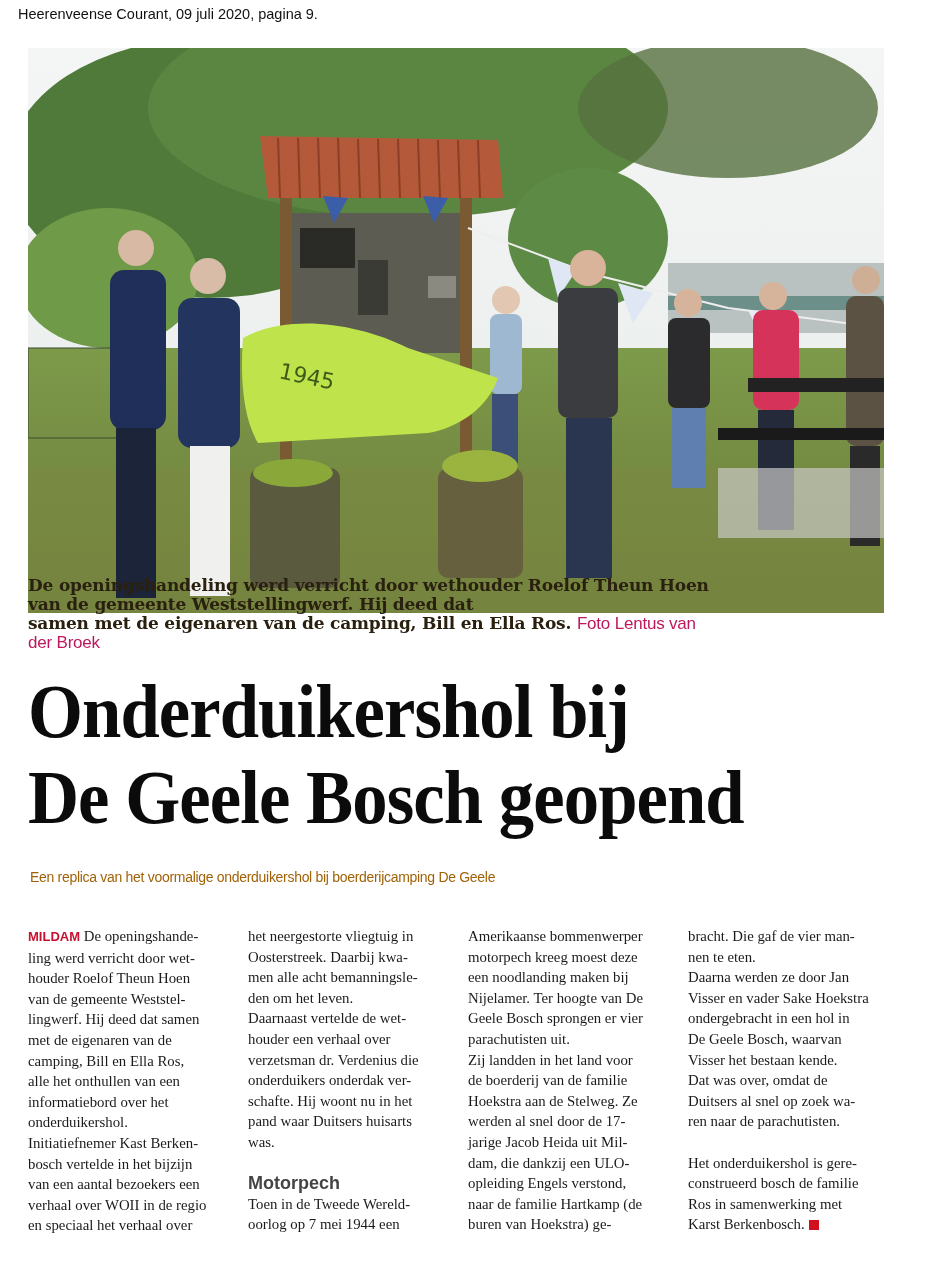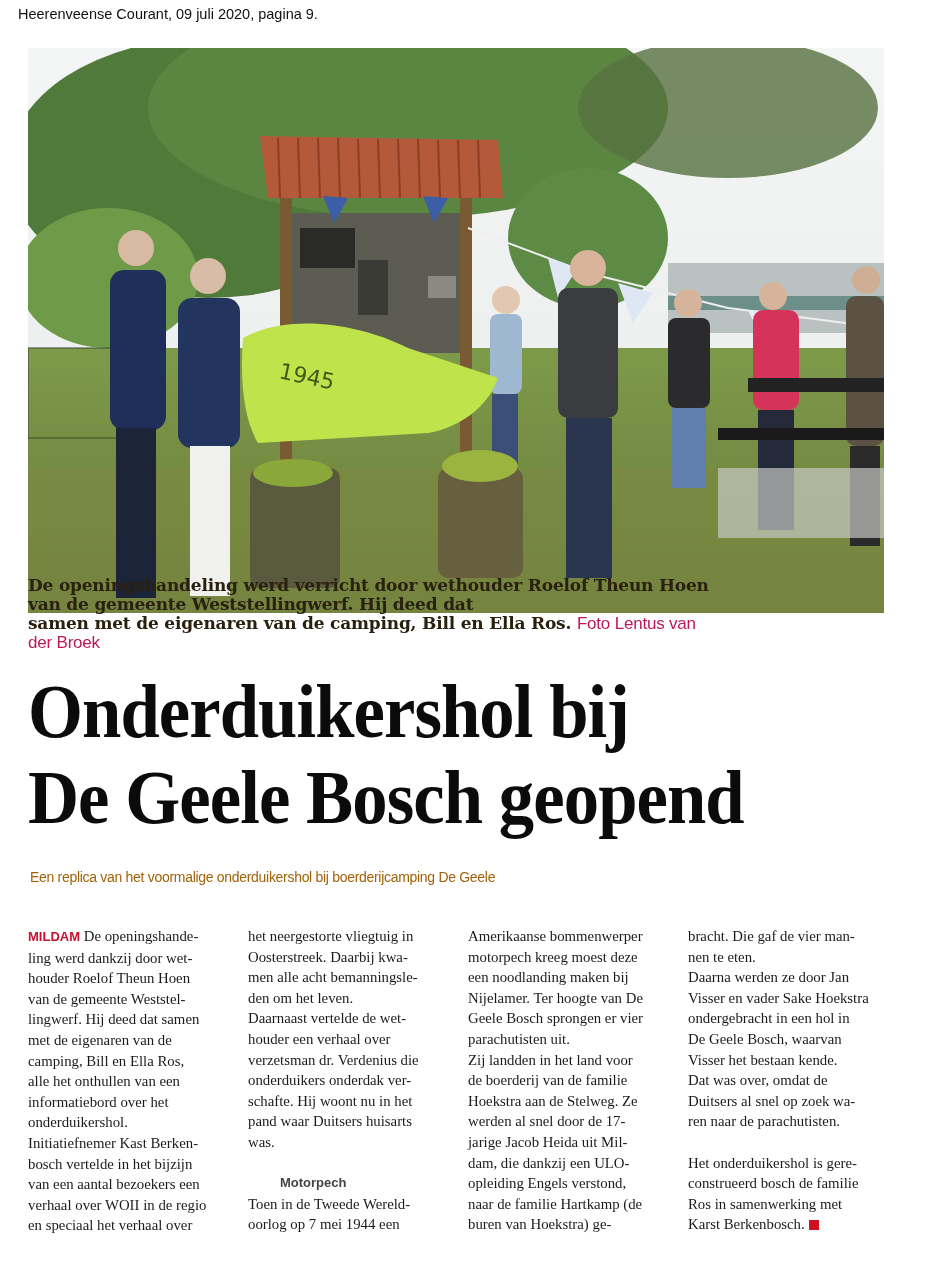--- a/index.html
+++ b/index.html
@@ -9,21 +9,21 @@
   .photo svg { display: block; }
   .caption { position: absolute; left: 28px; top: 576px; width: 684px; font-family: "DejaVu Serif", serif; font-size: 17px; line-height: 19px; color: #2a2010; font-weight: bold; letter-spacing: -0.2px; }
   .caption .credit { font-weight: normal; font-family: "Liberation Sans", sans-serif; color: #be185d; }
   .headline { position: absolute; left: 28px; top: 668px; width: 880px; font-family: "Liberation Serif", serif; font-weight: bold; font-size: 76px; line-height: 86px; letter-spacing: -1px; color: #0b0b0b; transform: scaleX(0.93); transform-origin: left top; }
   .intro { position: absolute; left: 30px; top: 844px; width: 880px; font-family: "Liberation Sans", sans-serif; font-size: 14px; line-height: 30px; color: #a16207; letter-spacing: -0.3px; margin-top: 18px; }
   .columns { position: absolute; left: 28px; top: 926px; width: 870px; display: flex; gap: 20px; }
   .col { width: 200px; font-family: "Liberation Serif", serif; font-size: 14.8px; line-height: 20.6px; color: #1a1a1a; }
   .col .line { display: block; white-space: nowrap; }
   .col .blank { display: block; height: 20.6px; }
   .dateline { font-family: "Liberation Sans", sans-serif; font-weight: bold; color: #c8102e; font-size: 13px; }
-  .subhead { display: block; font-family: "Liberation Sans", sans-serif; font-weight: bold; color: #444; font-size: 13px; margin-left: 32px; }
+  .subhead { display: block; font-family: "Liberation Sans", sans-serif; font-weight: bold; color: #444; font-size: 18px; }
   .end-mark { display: inline-block; width: 10px; height: 10px; background: #d0101e; margin-left: 4px; vertical-align: -1px; }
 </style>
 </head>
 <body>
 
 <div class="source-line">Heerenveense Courant, 09 juli 2020, pagina 9.</div>
 
 <div class="photo">
   <svg width="856" height="565" viewBox="0 0 856 565">
     <defs>
@@ -136,21 +136,21 @@
   <span>De Geele Bosch geopend</span>
 </h1>
 
 <div class="intro">
   <span>Een replica van het voormalige onderduikershol bij boerderijcamping De Geele</span><br>
 </div>
 
 <div class="columns">
   <div class="col">
     <span class="line"><span class="dateline">MILDAM</span><span> De openingshande-</span></span>
-    <span class="line">ling werd dankzij door wet-</span>
+    <span class="line">ling werd verricht door wet-</span>
     <span class="line">houder Roelof Theun Hoen</span>
     <span class="line">van de gemeente Weststel-</span>
     <span class="line">lingwerf. Hij deed dat samen</span>
     <span class="line">met de eigenaren van de</span>
     <span class="line">camping, Bill en Ella Ros,</span>
     <span class="line">alle het onthullen van een</span>
     <span class="line">informatiebord over het</span>
     <span class="line">onderduikershol.</span>
     <span class="line">Initiatiefnemer Kast Berken-</span>
     <span class="line">bosch vertelde in het bijzijn</span>

